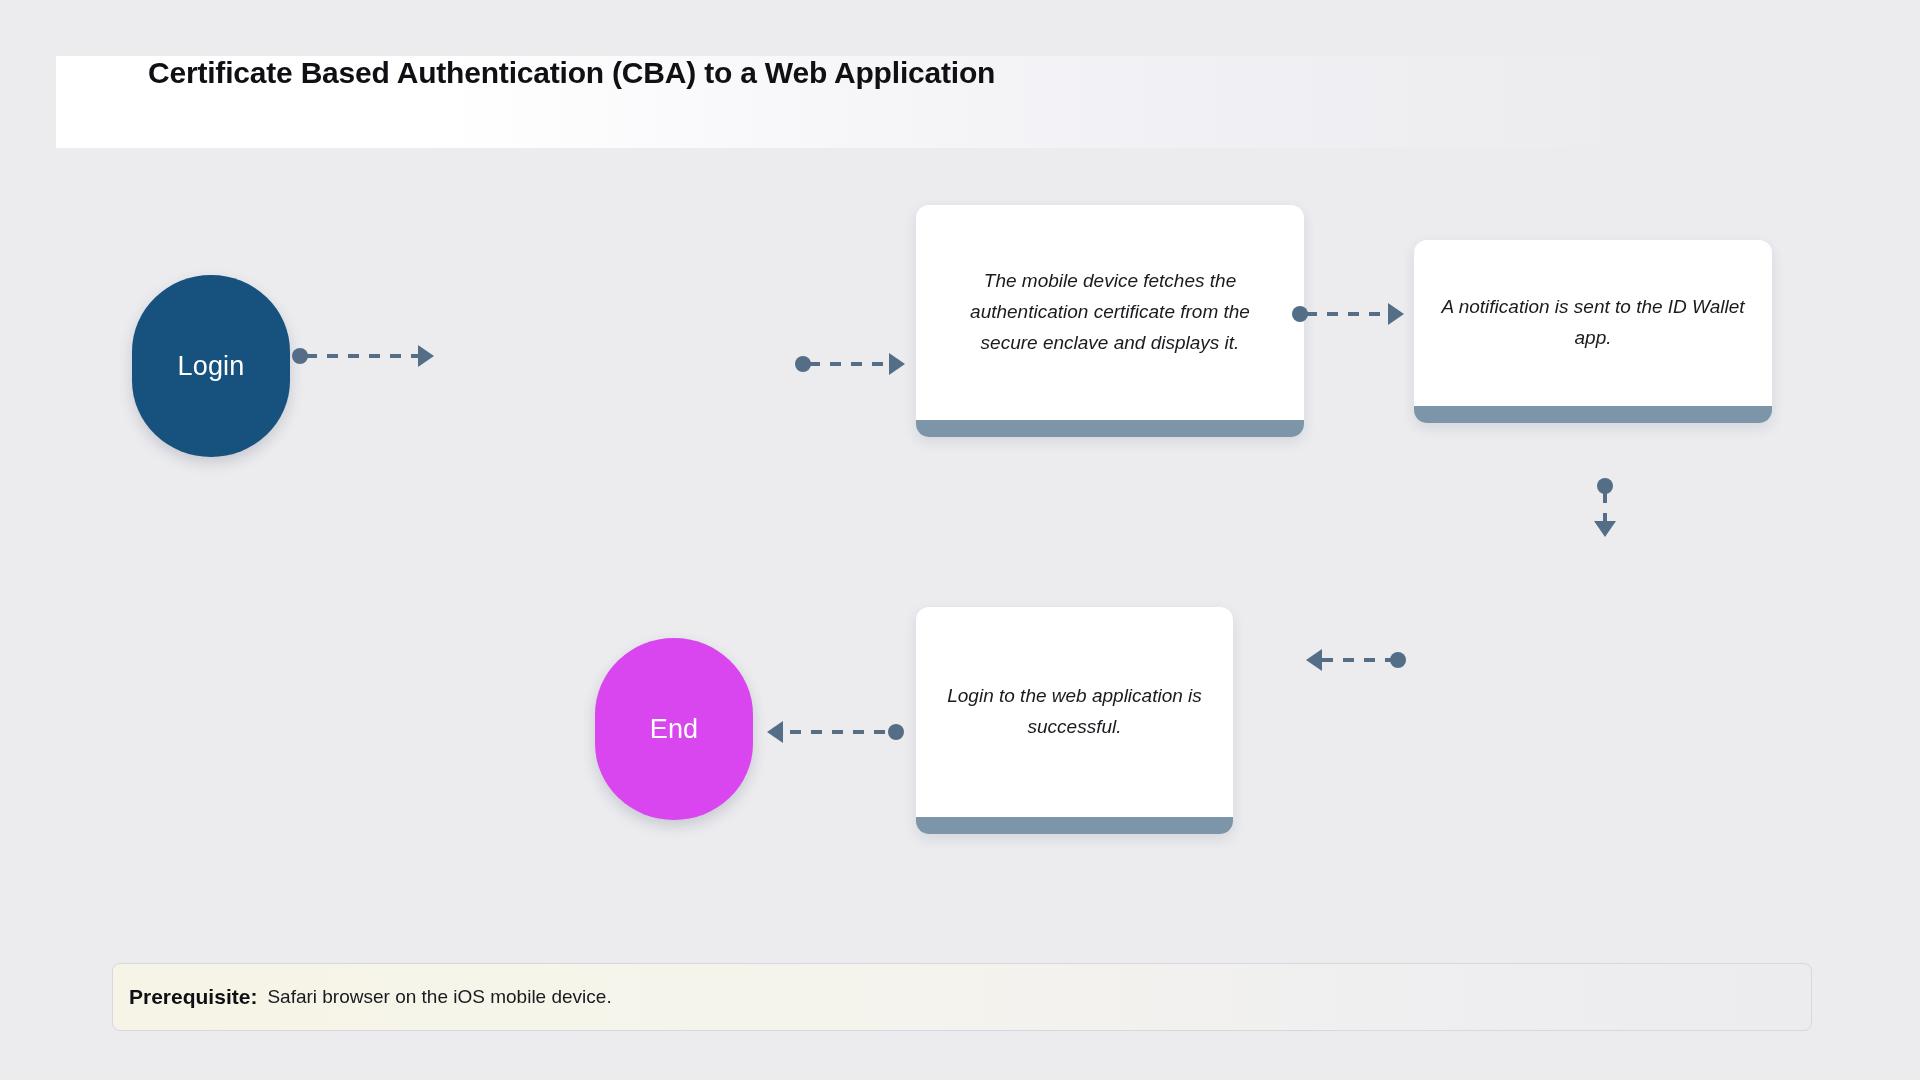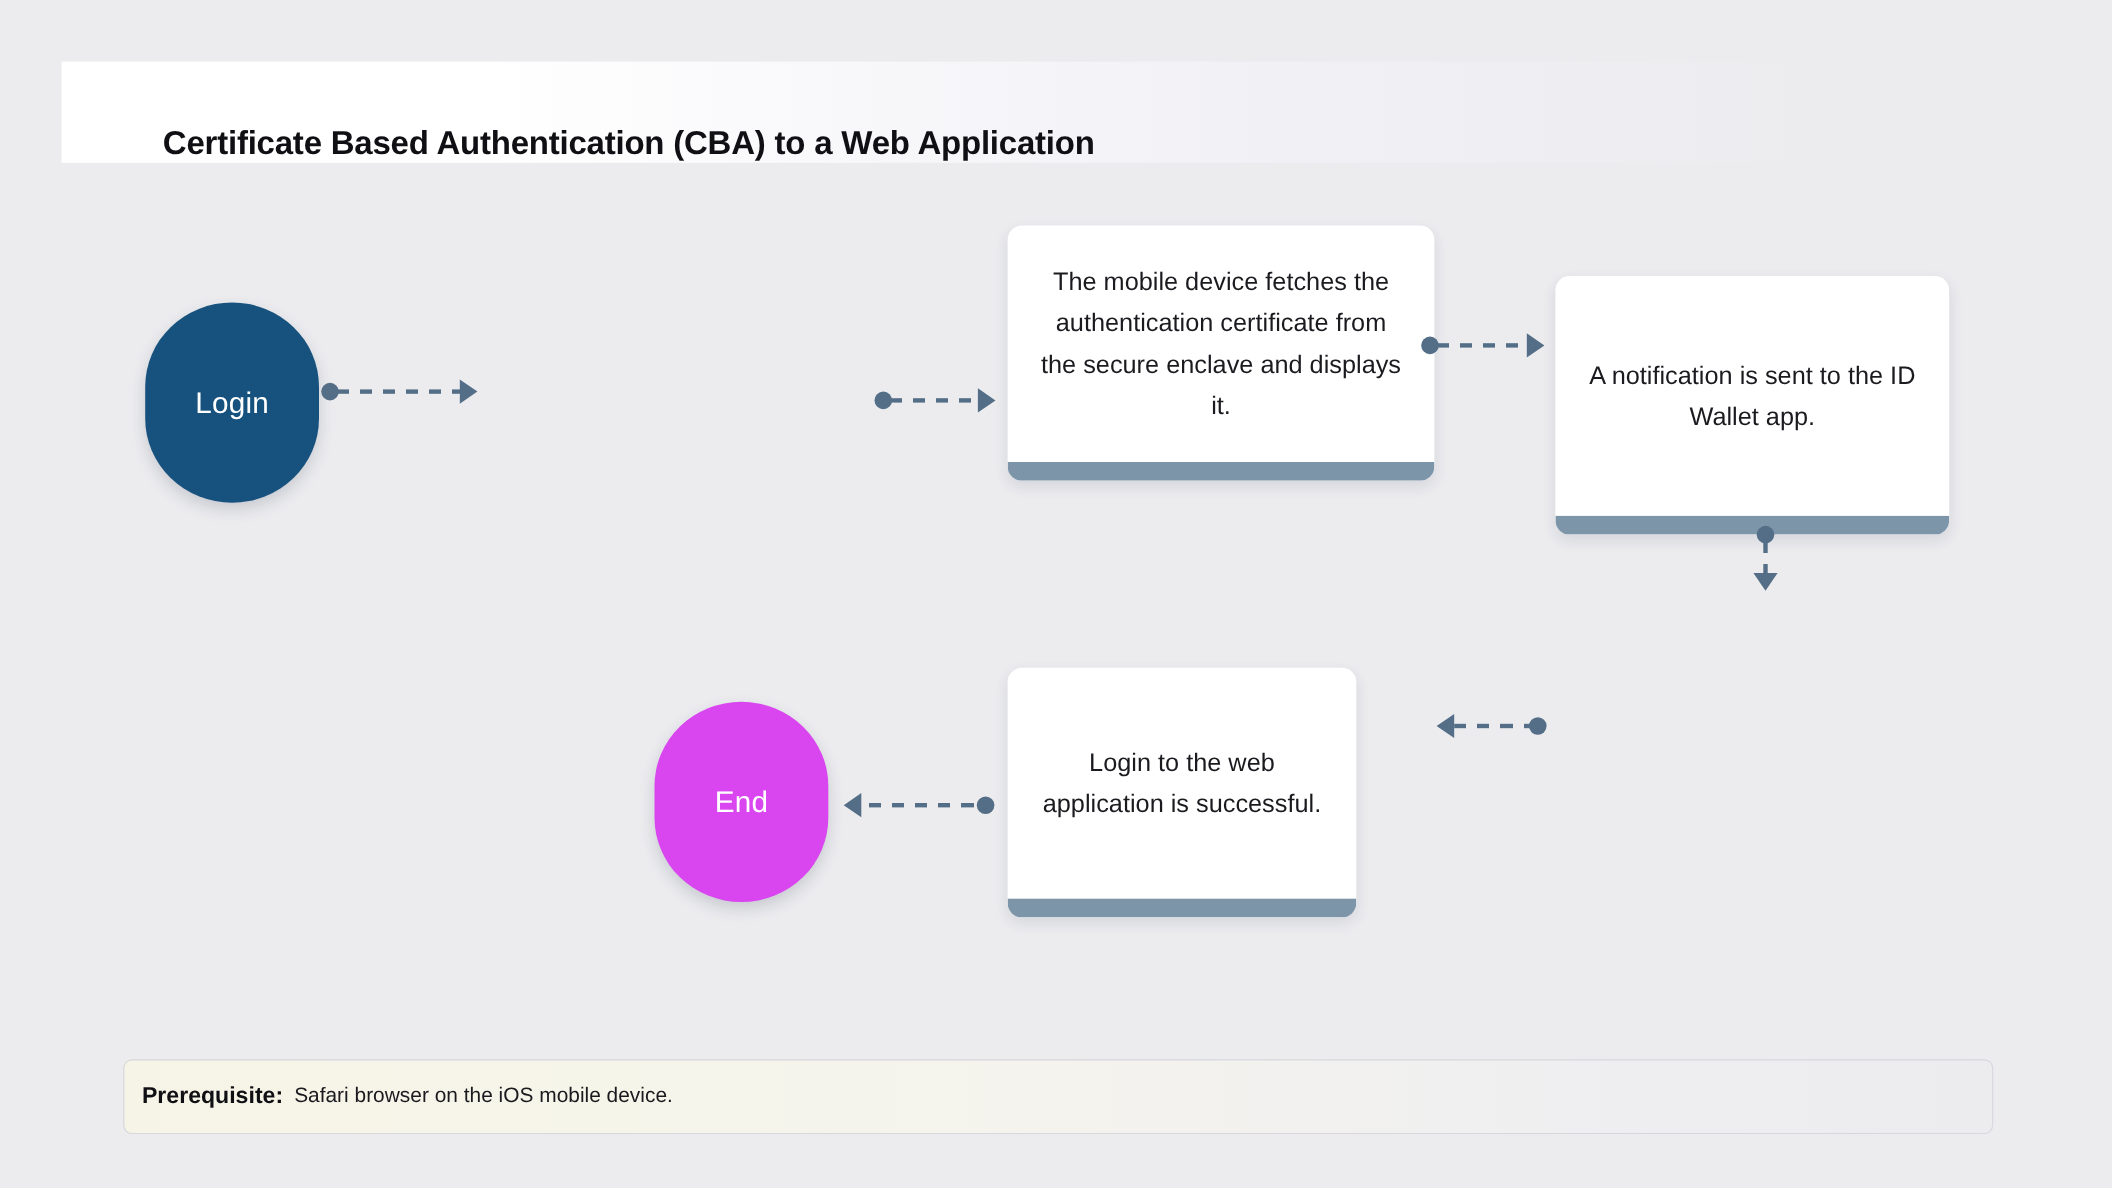--- a/index.html
+++ b/index.html
@@ -23,21 +23,21 @@
   #title-banner {
     position: absolute;
     left: 56px;
     top: 56px;
     width: 1592px;
     height: 92px;
     background: linear-gradient(to right,
                 #ffffff 0%, #ffffff 24%,
                 #f7f7fa 48%, #f1f1f5 70%, #ececef 100%);
     display: flex;
-    align-items: flex-end;
+    align-items: flex-start;
   }
 
   #title-text {
     margin-left: 92px;
     font-size: 30px;
     font-weight: bold;
     color: #101014;
     letter-spacing: -0.2px;
     white-space: nowrap;
   }
@@ -89,24 +89,25 @@
     bottom: 0;
     width: 100%;
     height: 17px;
     background: #7d95a9;
   }
 
   .card-body {
     width: 100%;
     padding: 0 26px;
     padding-bottom: 17px;
-    font-size: 23px;
+    font-size: 19px;
     line-height: 1.62;
     color: #1a1a1f;
     text-align: center;
+    font-style: italic;
   }
 
   .card-body.bulleted {
     text-align: left;
     padding-left: 36px;
     padding-right: 22px;
   }
 
   .card-body.bulleted ul {
     list-style: none;
@@ -123,21 +124,21 @@
     position: absolute;
     left: 2px;
     top: -1px;
     font-size: 19px;
     color: #1a1a1f;
   }
 
   
   #card-1 { left: 446px; top: 255px;  width: 358px; height: 235px; }
   #card-2 { left: 916px; top: 205px;  width: 388px; height: 232px; }
-  #card-3 { left: 1414px; top: 251px; width: 358px; height: 235px; }
+  #card-3 { left: 1414px; top: 240px; width: 358px; height: 183px; }
   #card-4 { left: 1416px; top: 541px; width: 358px; height: 231px; }
   #card-5 { left: 916px; top: 607px;  width: 317px; height: 227px; }
 
   
   .conn {
     position: absolute;
   }
 
   .conn-line {
     position: absolute;

